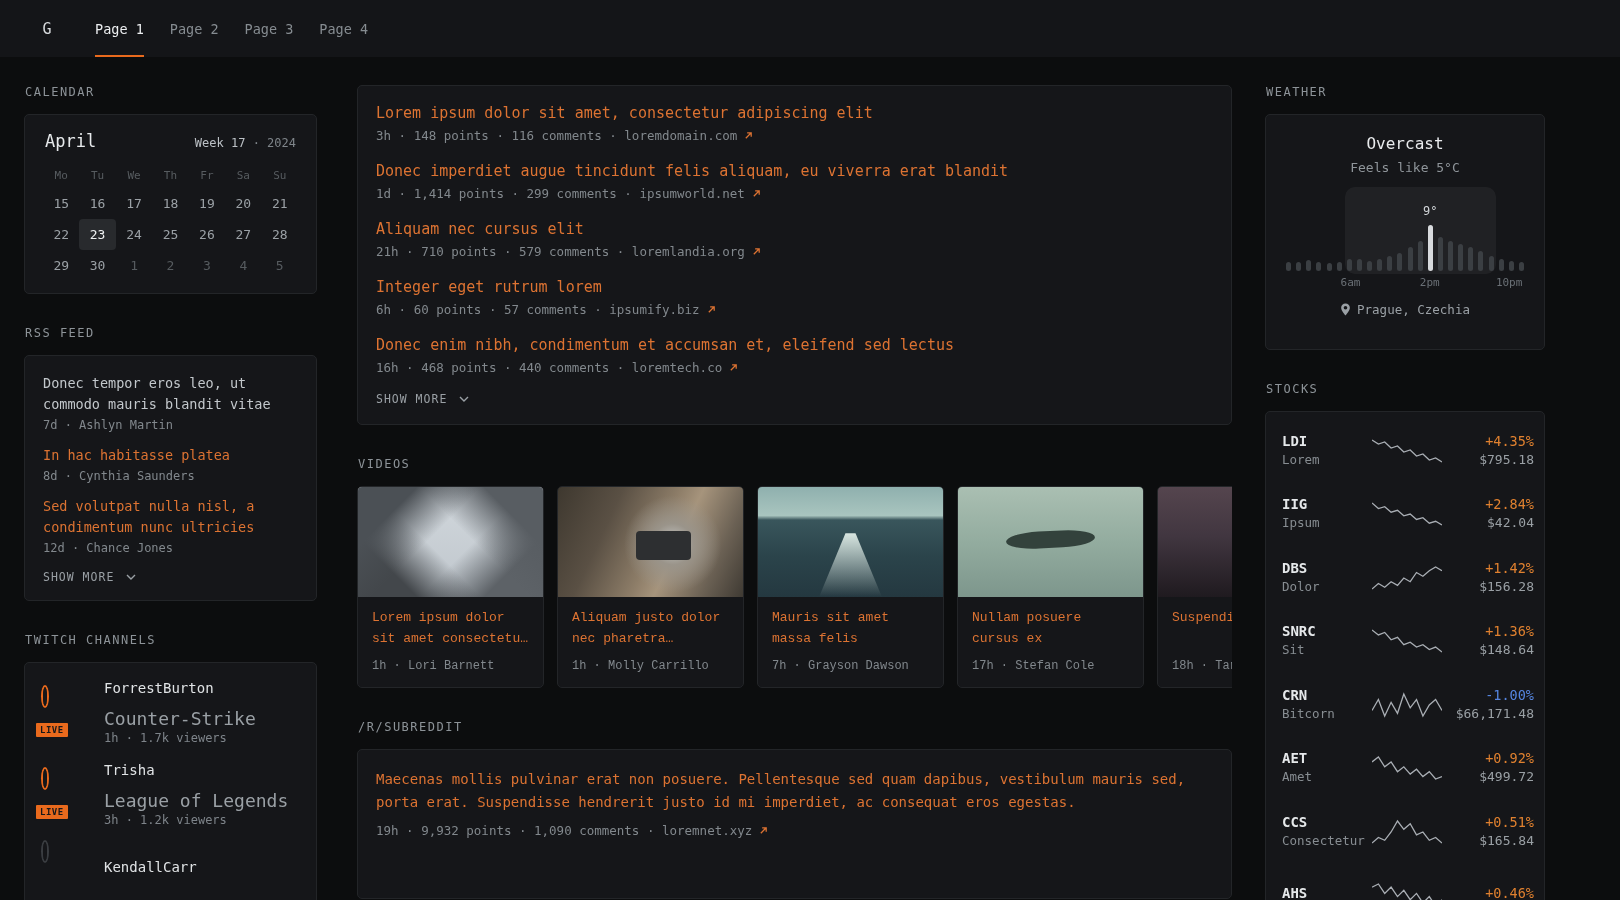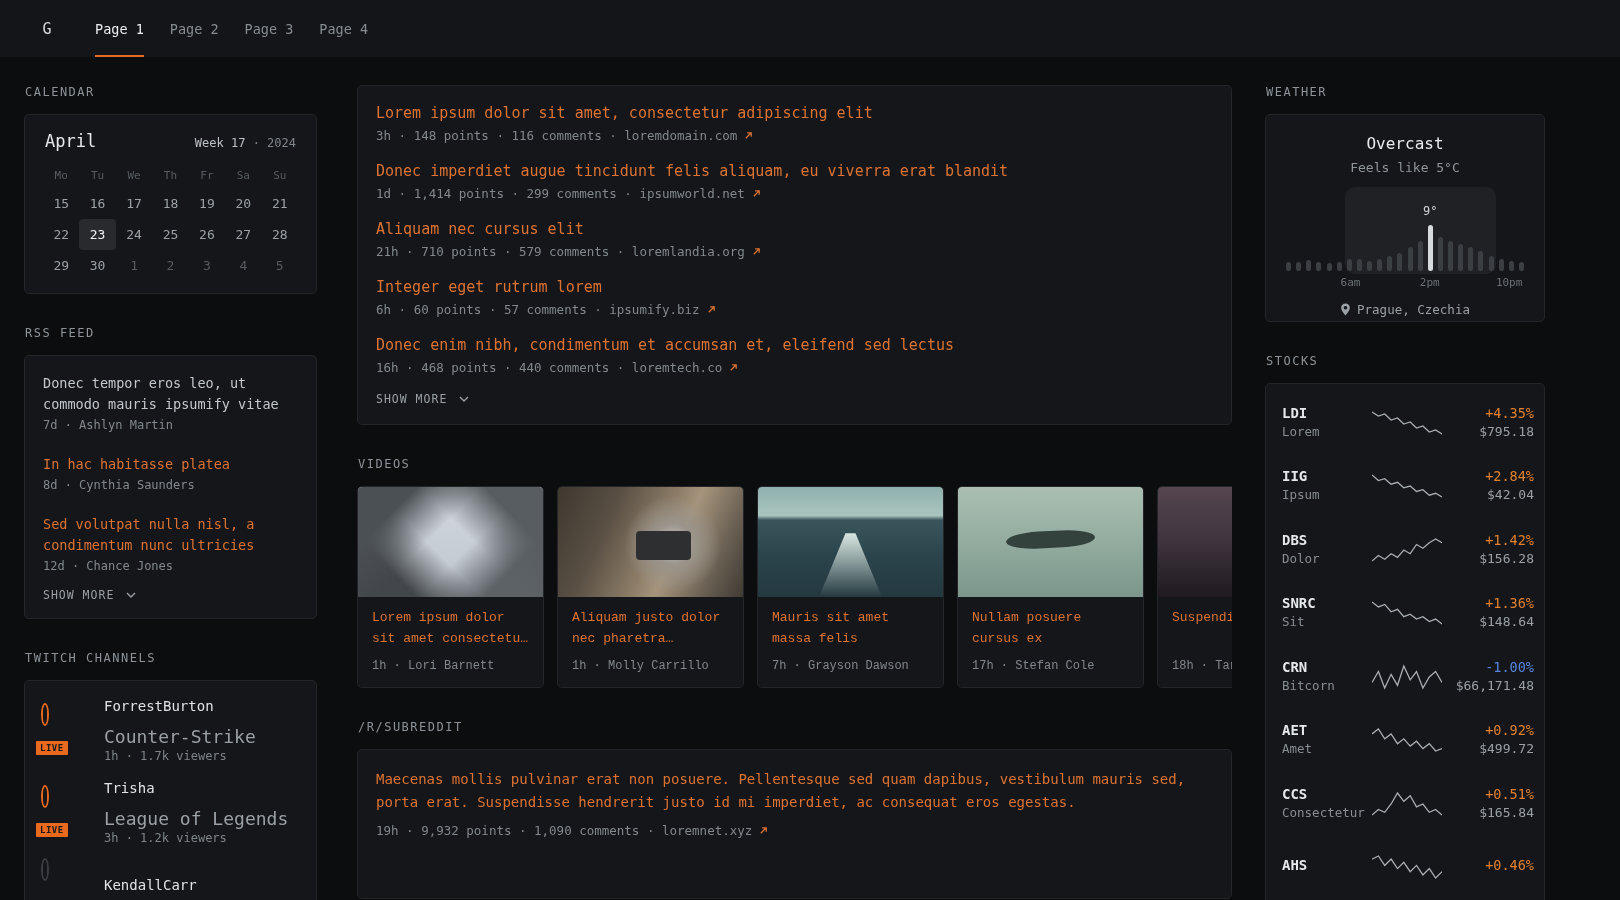--- a/index.html
+++ b/index.html
@@ -40,21 +40,21 @@
   .cal-week .wk { color:#bcc1c6; }
   .cal-week .yr { color:#7f858a; }
   .cal-grid { display:grid; grid-template-columns:repeat(7,1fr); }
   .dow { text-align:center; font-size:11px; color:#575c60; padding:8px 0 6px; }
   .day { text-align:center; font-size:13px; color:#9ba1a6; padding:8px 0; border-radius:4px; }
   .day.out { color:#565b5f; }
   .day.selected { background:#282a2d; color:#eef0f1; }
 
   
   .rss-card { padding:17px 18px 16px; }
-  .rss-item + .rss-item { margin-top:22px; }
+  .rss-item + .rss-item { margin-top:13px; }
   .rss-title { font-size:13.5px; line-height:1.55; }
   .rss-title.accent { color:var(--accent); }
   .rss-title.muted  { color:#c3c8cc; }
   .rss-meta { font-size:12px; color:#82888d; margin-top:3px; }
   .show-more { margin-top:15px; font-size:11.5px; letter-spacing:1px; color:#9aa0a5; display:flex; align-items:center; gap:12px; cursor:pointer; }
   .chev { stroke:#9aa0a5; fill:none; stroke-width:1.4; }
 
   
   .tw-card { padding:17px 18px; min-height:235px; }
   .tw-row { display:flex; gap:15px; align-items:center; }
@@ -101,21 +101,21 @@
   .thumb-5 { background:linear-gradient(180deg,#55454e 0%,#413640 45%,#1f1a1f 100%); }
   .v-title { font-size:13px; line-height:1.6; color:var(--accent); padding:11px 14px 0; min-height:53px; }
   .v-meta  { font-size:12px; color:#82888d; padding:9px 14px 14px; }
 
   
   .reddit-card { padding:18px; min-height:150px; }
   .rd-title { font-size:14px; line-height:1.65; color:var(--accent); }
   .rd-meta { margin-top:9px; font-size:12.5px; color:#82888d; display:flex; align-items:center; gap:7px; }
 
   
-  .weather-card { padding:19px 18px 4px; text-align:center; }
+  .weather-card { padding:19px 18px 32px; text-align:center; }
   .w-cond { font-size:16px; color:#e9ebed; }
   .w-feels { font-size:13px; color:#8f959a; margin-top:7px; }
   .w-chart { position:relative; height:102px; margin-top:12px; }
   .day-region { position:absolute; top:0; bottom:15px; background:rgba(255,255,255,.05); border-radius:10px; }
   .bars { position:absolute; left:2px; right:2px; bottom:18px; display:flex; align-items:flex-end; justify-content:space-between; height:60px; }
   .bar { width:5px; border-radius:2.5px; background:#3b3f43; }
   .bar.current { background:#d8dbde; }
   .temp-label { position:absolute; font-size:12px; color:#d2d6d9; }
   .time-labels { position:absolute; left:2px; right:2px; bottom:0; height:13px; font-size:11px; color:#6a7076; }
   .time-label { position:absolute; transform:translateX(-50%); }
@@ -188,21 +188,21 @@
             <div class="day out">4</div>
             <div class="day out">5</div>
           </div>
       </div>
     </section>
 
     <section class="section">
       <h2 class="sec-title">RSS FEED</h2>
       <div class="card rss-card">
         <article class="rss-item">
-          <a class="rss-title muted">Donec tempor eros leo, ut commodo mauris ipsumify vitae</a>
+          <a class="rss-title muted">Donec tempor eros leo, ut commodo mauris blandit vitae</a>
           <div class="rss-meta">7d · Ashlyn Martin</div>
         </article>
         <article class="rss-item">
           <a class="rss-title accent">In hac habitasse platea</a>
           <div class="rss-meta">8d · Cynthia Saunders</div>
         </article>
         <article class="rss-item">
           <a class="rss-title accent">Sed volutpat nulla nisl, a condimentum nunc ultricies</a>
           <div class="rss-meta">12d · Chance Jones</div>
         </article>

